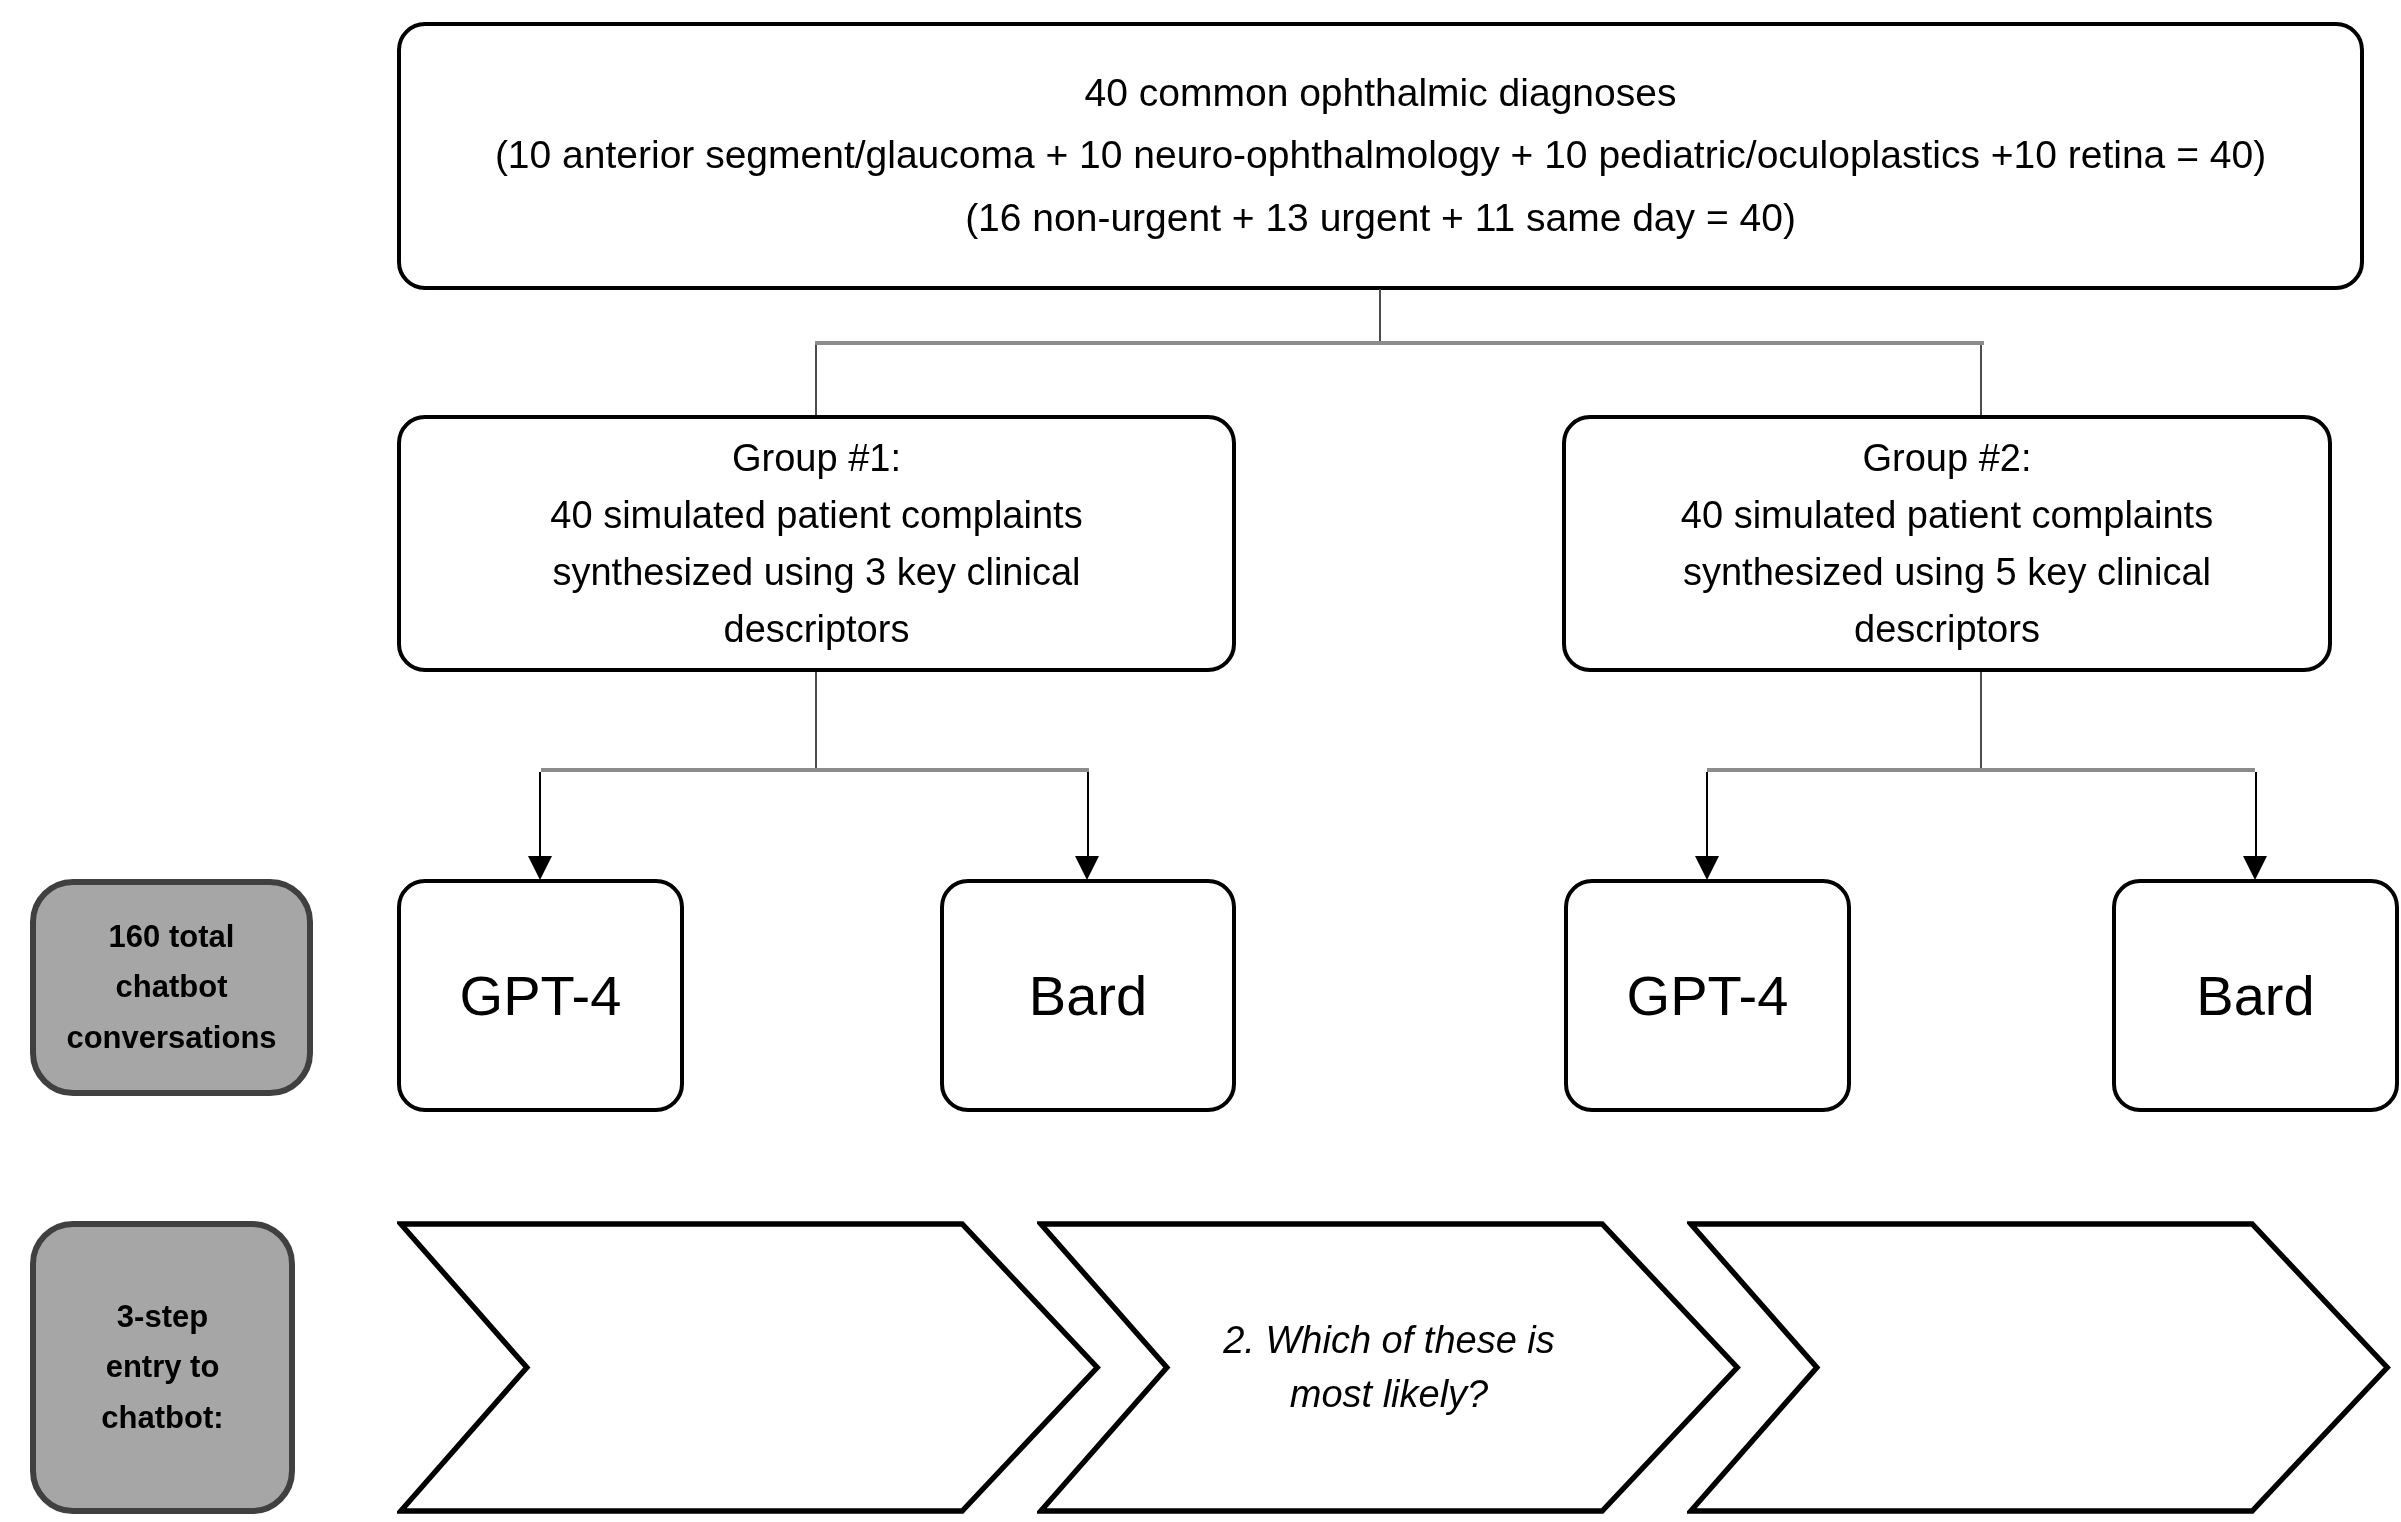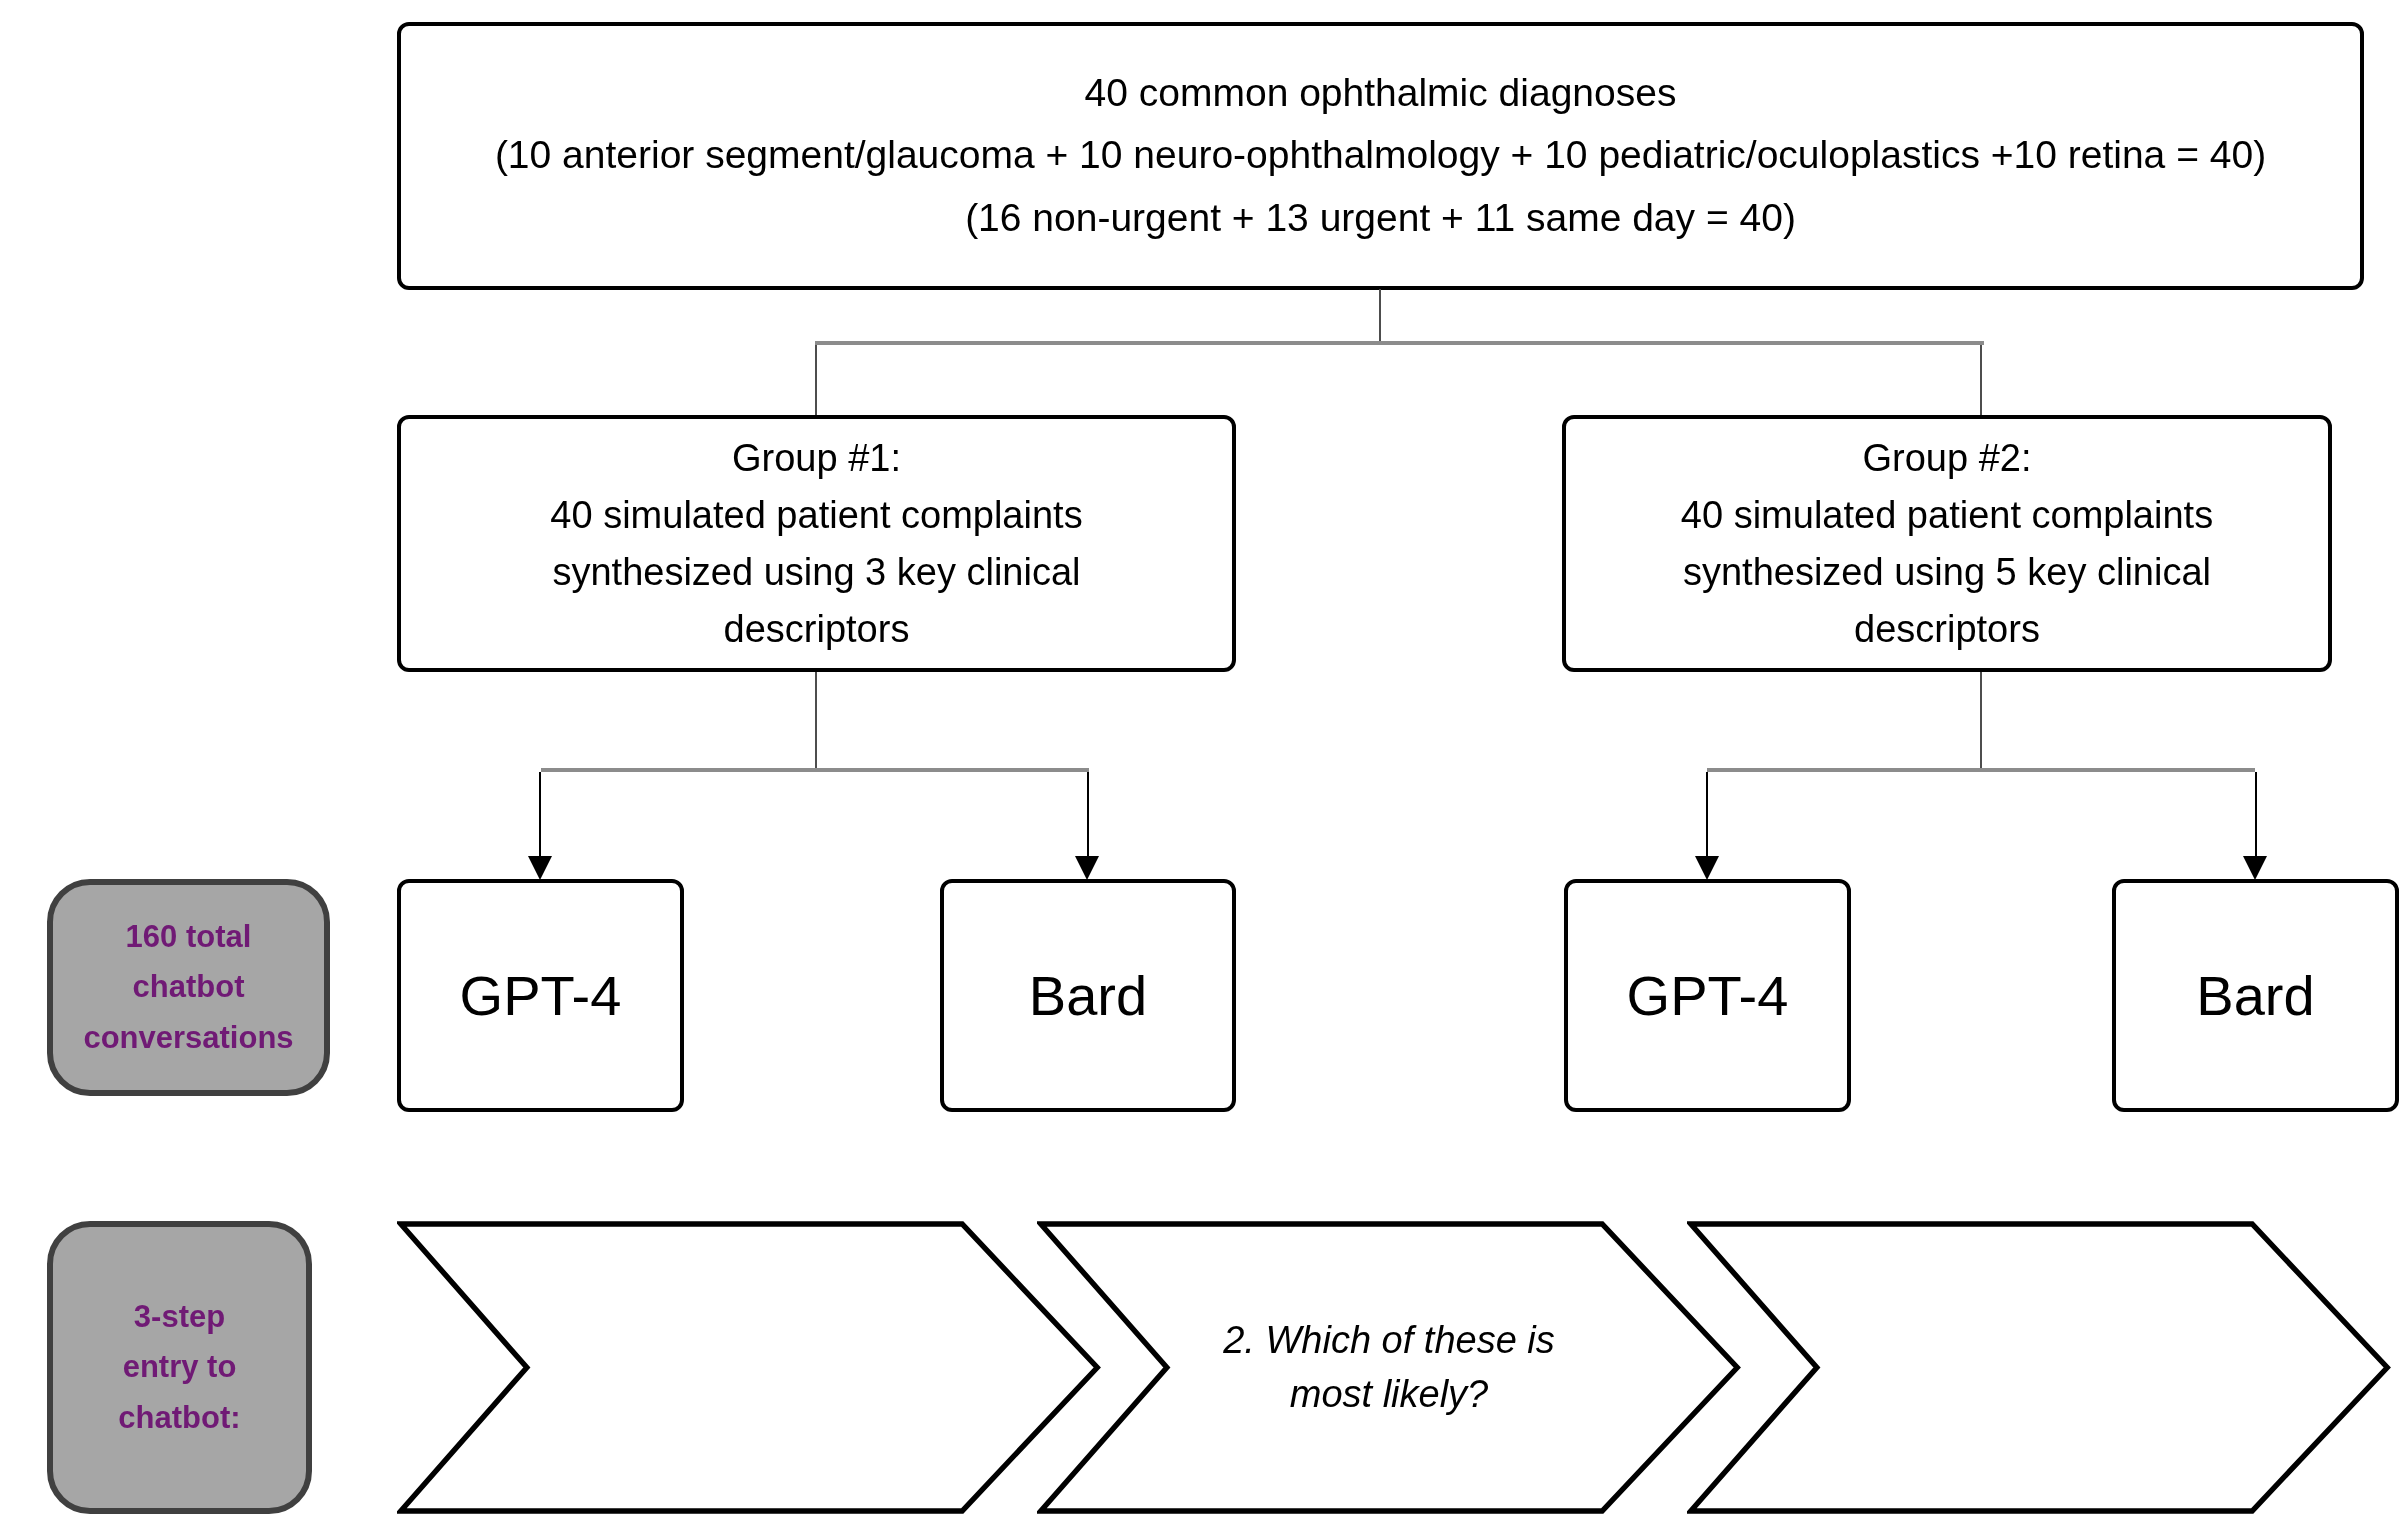--- a/index.html
+++ b/index.html
@@ -19,21 +19,21 @@
     height: 1522px;
     background: #ffffff;
     overflow: hidden;
   }
   
   .node {
     position: absolute;
     box-sizing: border-box;
     background: #ffffff;
     border: 4.8px solid #000000;
-    border-radius: 12px;
+    border-radius: 28px;
     display: flex;
     align-items: center;
     justify-content: center;
     text-align: center;
     white-space: pre-line;
     font-size: 38px;
     line-height: 1.5;
   }
   .node.top {
     left: 397px; top: 21.7px; width: 1967px; height: 268px;
@@ -48,30 +48,29 @@
   .node.cb2 { left: 940px; width: 296px; }
   .node.cb3 { left: 1564px; width: 287px; }
   .node.cb4 { left: 2112px; width: 287px; }
   
   .graybox {
     position: absolute;
     box-sizing: border-box;
     background: #a6a6a6;
     border: 6px solid #404040;
     border-radius: 43px;
-    color: #701a75;
+    color: #000000;
     font-weight: bold;
     font-size: 31px;
     line-height: 1.62;
     display: flex;
     align-items: center;
     justify-content: center;
     text-align: center;
     white-space: pre-line;
-    margin-left: 17px;
   }
   .graybox.g1 { left: 30px; top: 879px; width: 283px; height: 217px; }
   .graybox.g2 { left: 30px; top: 1221px; width: 265px; height: 293px; }
   
   .vline { position: absolute; width: 2.4px; background: #4d4d4d; }
   .hline { position: absolute; height: 3.6px; background: #8c8c8c; }
   .stem  { position: absolute; width: 2.4px; background: #000000; }
   .arrowhead {
     position: absolute;
     width: 0; height: 0;

